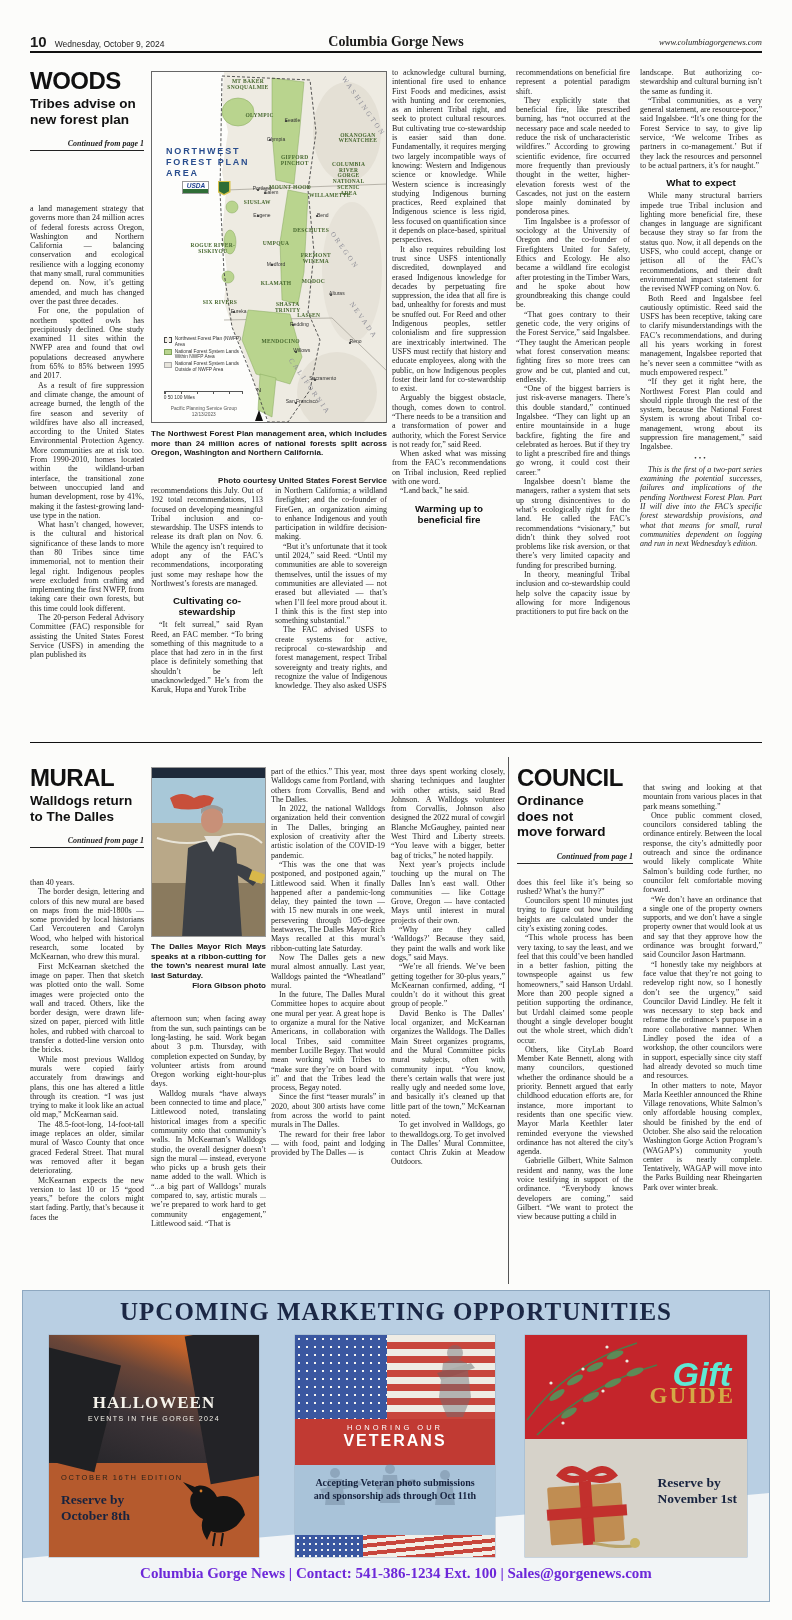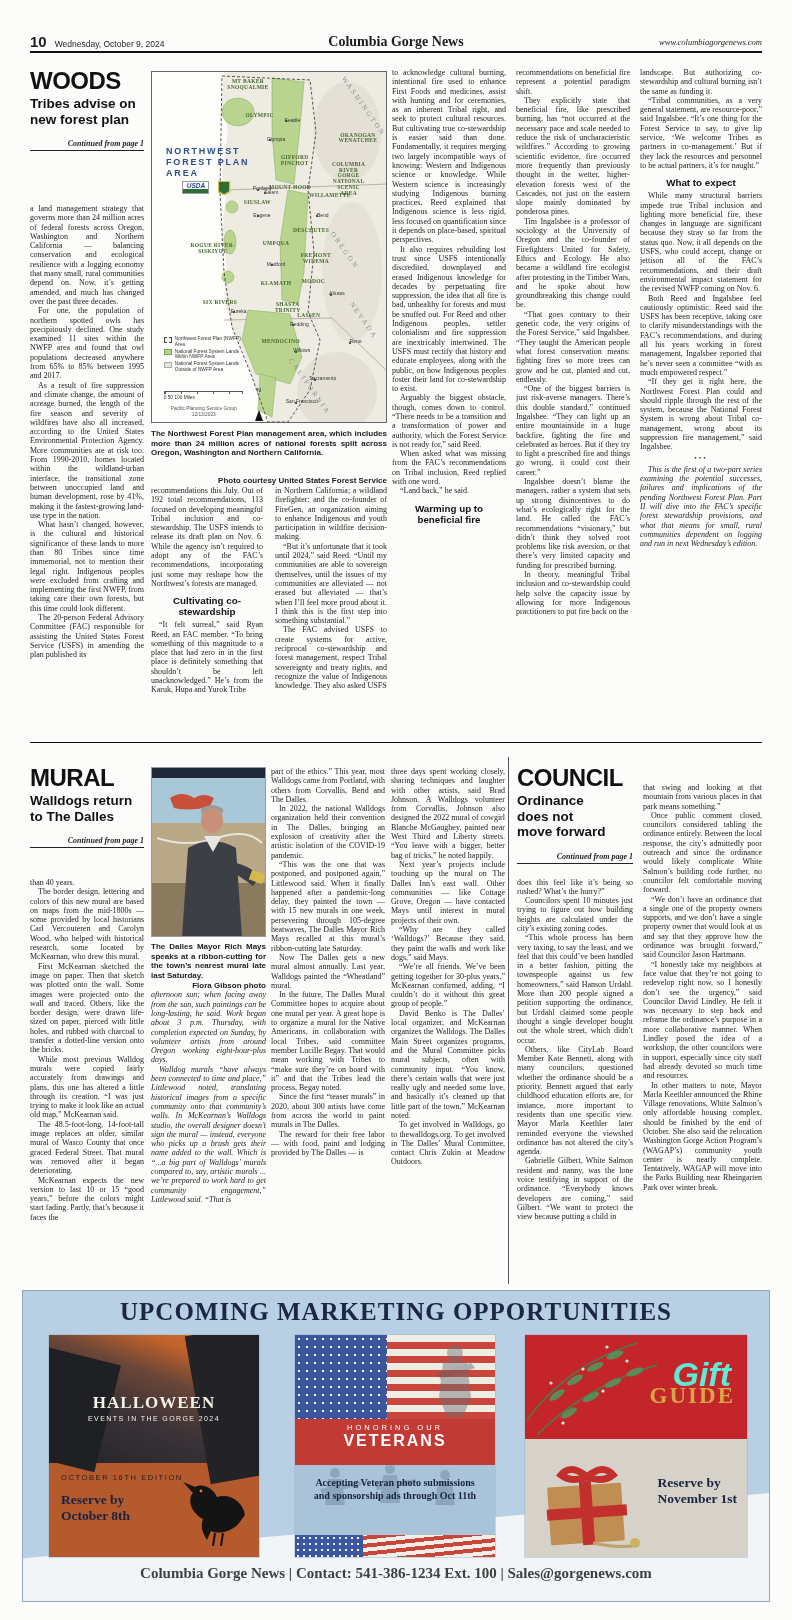--- a/index.html
+++ b/index.html
@@ -96,21 +96,21 @@
             border-top:1.5px solid #111; }
   .b-vrule { position:absolute; left:478px; top:14px; height:527px; border-left:1px solid #555; }
   .m-c1 { position:absolute; left:0; top:22px; width:114px; }
   .m-c1 .colbody { margin-top:30px; height:400px; }
   .m-photo-col { position:absolute; left:121px; top:24px; width:115px; }
   .m-photo { width:115px; height:170px; border:1px solid #999; overflow:hidden; }
   .m-caption { margin-top:5px; font-family:"Liberation Sans",sans-serif; font-weight:bold;
                font-size:8px; line-height:9.6px; text-align:justify; }
   .m-caption-credit { font-family:"Liberation Sans",sans-serif; font-weight:bold; font-size:8px;
                       text-align:right; margin-top:1px; }
-  .m-photo-col .colbody { margin-top:0; height:265px;font-style:italic; }
+  .m-photo-col .colbody { margin-top:24px; height:265px; }
   .m-c3 { position:absolute; left:241px; top:24px; width:114px; }
   .m-c3 .colbody { height:517px; }
   .m-c4 { position:absolute; left:361px; top:24px; width:114px; }
   .m-c4 .colbody { height:517px; }
   .c-c1 { position:absolute; left:487px; top:22px; width:116px; }
   .c-c1 .subhead { width:92px; }
   .c-c1 .colbody { margin-top:14px; height:395px; }
   .c-c2 { position:absolute; left:613px; top:24px; width:119px;margin-top:16px; }
   .c-c2 .colbody { height:517px; }
 
@@ -163,21 +163,21 @@
   .gift-word1 { position:absolute; right:16px; top:20px; font-family:Liberation Sans, sans-serif;
                 font-style:italic; font-weight:bold; font-size:34px; color:#5eead4; }
   .gift-word2 { position:absolute; right:12px; top:48px; font-family:"Liberation Serif",serif;
                 font-weight:bold; font-size:23px; letter-spacing:2px; color:#d4a845; }
   .gift-bottom { position:relative; width:100%; height:118px; }
   .gift-box { position:absolute; left:10px; top:8px; width:110px; height:108px; }
   .gift-reserve { position:absolute; right:10px; top:36px; font-family:"Liberation Serif",serif;
                   font-weight:bold; font-size:13.5px; line-height:16px; color:#17233f;
                   text-align:left; white-space:pre-line; }
   .ad-contact { position:absolute; left:0; right:0; top:274px; text-align:center;
-                font-family:"Liberation Serif",serif; font-weight:bold; font-size:15px; color:#404040; }
+                font-family:"Liberation Serif",serif; font-weight:bold; font-size:15px; color:#6d28d9; }
 </style>
 </head>
 <body>
 
 <div class="page">
 
   <div class="hdr">
     <div class="hdr-left">
       <span class="hdr-pagenum">10</span>
       <span class="hdr-date">Wednesday, October 9, 2024</span>

